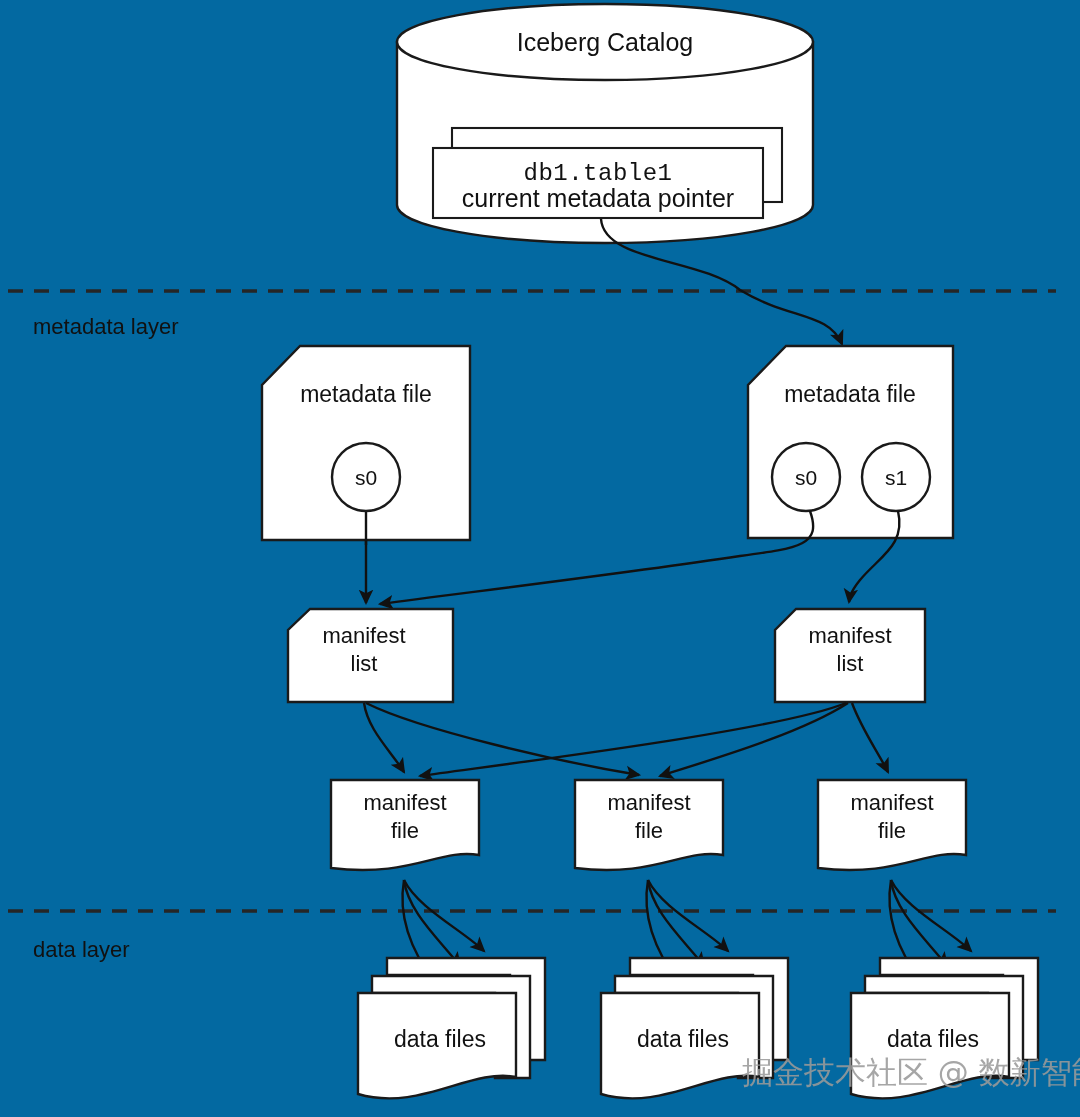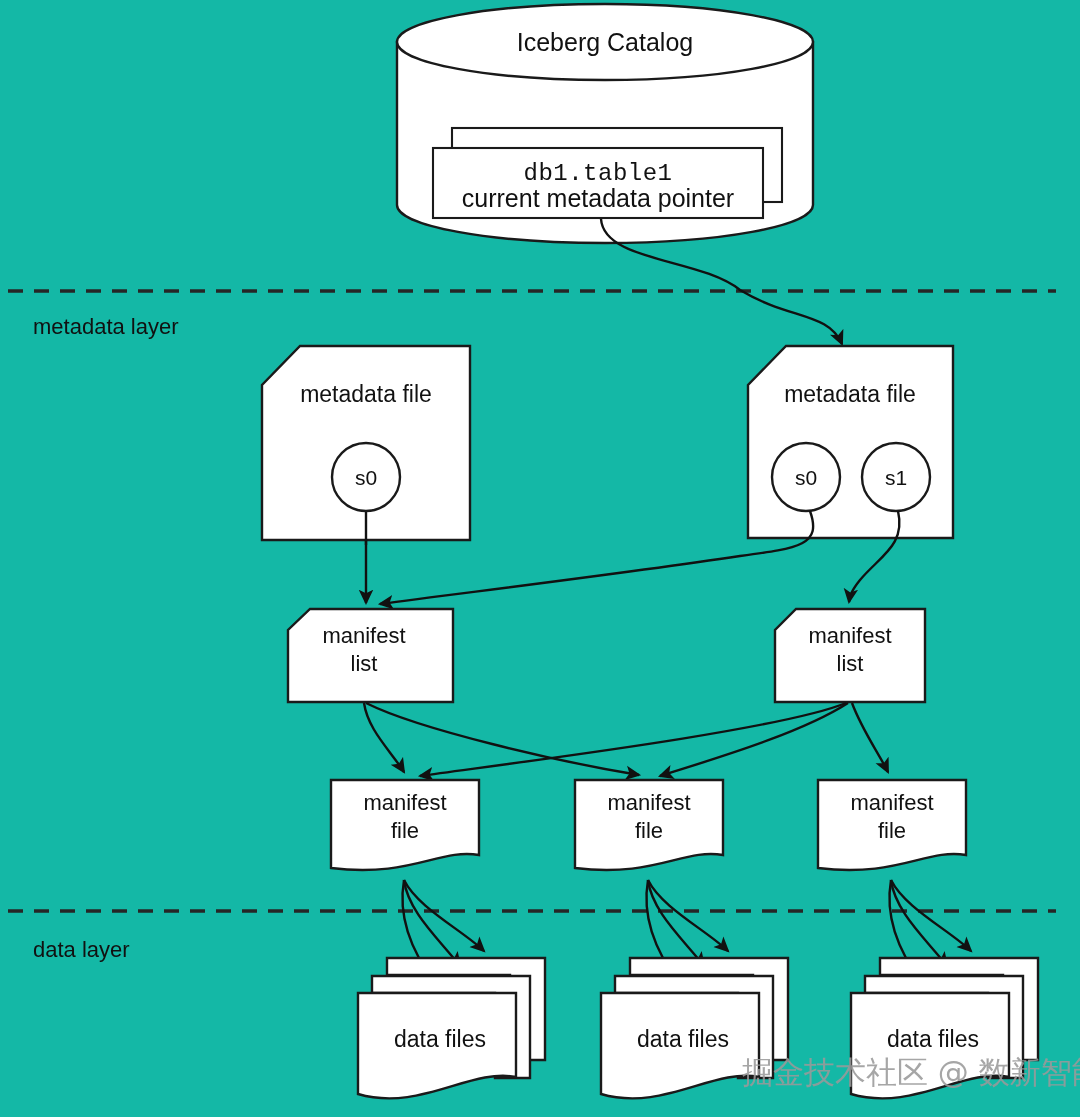--- a/index.html
+++ b/index.html
@@ -8,21 +8,21 @@
     padding: 0;
     background: #ffffff;
   }
   body {
     font-family: "Liberation Sans", sans-serif;
   }
   #diagram-root {
     position: relative;
     width: 1080px;
     height: 1117px;
-    background: #14b8a6;
+    background: #0369a1;
     overflow: hidden;
   }
   svg#diagram-svg {
     display: block;
     width: 1080px;
     height: 1117px;
   }
   .shape-stroke {
     fill: #ffffff;
     stroke: #1a1a1a;

